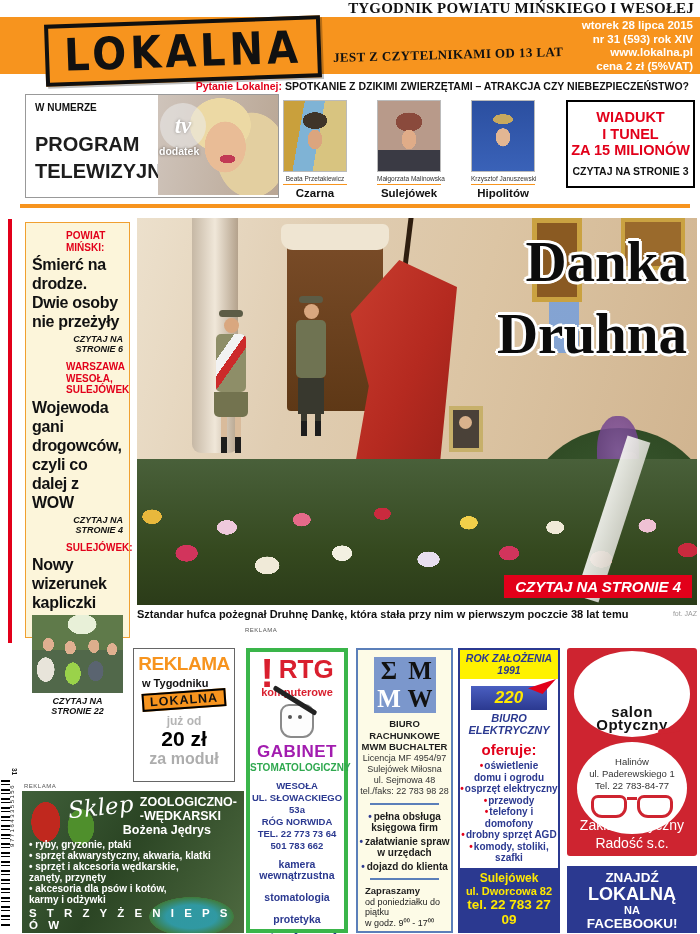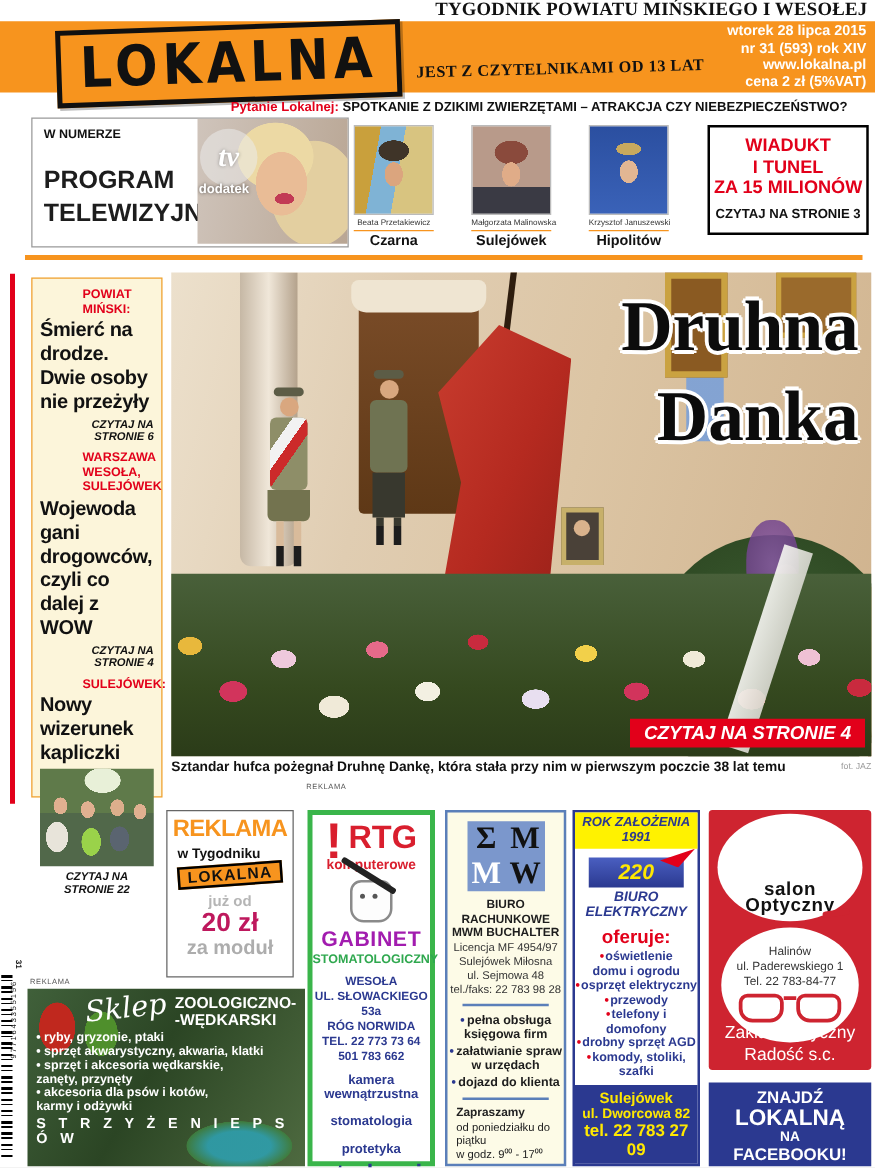--- a/index.html
+++ b/index.html
@@ -9,21 +9,21 @@
 
   
   .topline{top:0;right:6px;font-family:"Liberation Serif",serif;font-weight:bold;font-size:15px;letter-spacing:.2px;}
   .orange-band{left:0;top:17px;width:700px;height:57px;background:#F7941E;}
   .logo-box{left:45px;top:20px;width:268px;height:54px;background:#F7941E;border:4px solid #101010;
             transform:rotate(-2deg);display:flex;align-items:center;justify-content:center;box-shadow:2px 2px 0 rgba(0,0,0,.25);}
   .logo-text{font-family:"DejaVu Sans",sans-serif;font-weight:bold;font-size:40px;letter-spacing:4px;transform:scaleY(1.12);}
   .tagline{left:333px;top:47px;font-family:"Liberation Serif",serif;font-weight:bold;font-size:13px;
            letter-spacing:.4px;transform:rotate(-1.5deg);}
   .issue-info{right:7px;top:19px;color:#fff;font-weight:bold;font-size:11.5px;line-height:13.5px;text-align:right;}
-  .question{top:80px;right:22px;font-size:10.5px;font-weight:bold;white-space:nowrap;}
+  .question{top:80px;right:11px;font-size:10.5px;font-weight:bold;white-space:nowrap;}
   .question .q-label{color:#E2001A;}
 
   
   .promo{left:25px;top:94px;width:252px;height:102px;border:1px solid #999;background:#fff;}
   .promo-kicker{position:absolute;left:9px;top:7px;font-size:10px;font-weight:bold;}
   .promo-title{position:absolute;left:9px;top:36px;font-size:20px;font-weight:bold;line-height:27px;color:#1d1d1d;}
   .promo-photo{position:absolute;right:0;top:0;width:120px;height:100px;overflow:hidden;
      background:
        radial-gradient(14px 8px at 58% 64%,#c23a55 0 55%,transparent 56%),
        radial-gradient(34px 42px at 56% 52%,#e9bc96 0 60%,transparent 61%),
@@ -167,21 +167,21 @@
   .rk1{left:245px;top:627px;}
   .rk2{left:24px;top:783px;}
 
   .ad-module{left:133px;top:648px;width:102px;height:134px;border:1px solid #666;box-sizing:border-box;
       text-align:center;background:#fff;padding-top:4px;}
   .am-head{color:#F7941E;font-weight:bold;font-size:19px;letter-spacing:-.5px;}
   .am-sub{font-weight:bold;font-size:11px;text-align:left;padding-left:8px;margin-top:2px;}
   .am-logo{display:inline-block;background:#F7941E;border:2px solid #000;padding:0 6px;margin-top:2px;
       transform:rotate(-4deg);font-weight:bold;font-size:12.5px;letter-spacing:1px;}
   .am-gray1{color:#b5b5b5;font-weight:bold;font-size:12px;margin-top:5px;}
-  .am-gray2{color:#be185d;font-weight:bold;font-size:21px;line-height:22px;}
+  .am-gray2{color:#000000;font-weight:bold;font-size:21px;line-height:22px;}
   .am-gray3{color:#adadad;font-weight:bold;font-size:16px;}
 
   .ad-zoo{left:22px;top:791px;width:222px;height:142px;box-sizing:border-box;color:#fff;overflow:hidden;
       background:linear-gradient(120deg,#40603a 0%,#2b4524 45%,#4e6a40 100%);padding:5px 7px;}
   .zoo-parrots{position:absolute;left:0;top:0;width:95px;height:62px;
       background:radial-gradient(26px 36px at 25% 50%,#c0281e 0 55%,transparent 56%),
                  radial-gradient(24px 32px at 62% 58%,#4f8f2c 0 55%,transparent 56%);}
   .zoo-cham{position:absolute;right:-6px;bottom:-4px;width:130px;height:58px;opacity:.9;
       background:radial-gradient(56px 26px at 55% 65%,#2e9fae 0 45%,#3f7f3f 75%,transparent 76%);}
   .zoo-inner{position:relative;z-index:2;}
@@ -383,22 +383,22 @@
         </div>
     </div>
     <div class="ph-portrait"></div>
     <div class="ph-coffin"></div>
     <div class="ph-trestle"></div>
     <div class="ph-wreath"></div>
     <div class="ph-purple"></div>
     <div class="ph-flowers"></div>
     <div class="ph-ribbon"></div>
     <div class="headline">
+      <div>Danka</div>
       <div>Druhna</div>
-      <div>Danka</div>
     </div>
     <div class="badge">CZYTAJ NA STRONIE 4</div>
   </div>
   <div class="abs caption-row">
     <div class="caption">Sztandar hufca pożegnał Druhnę Dankę, która stała przy nim w pierwszym poczcie 38 lat temu</div>
     <div class="credit">fot. JAZ</div>
   </div>
 
   <div class="abs rk-label rk1">REKLAMA</div>
   <div class="abs rk-label rk2">REKLAMA</div>
@@ -414,20 +414,21 @@
 
   <div class="abs ad-zoo">
     <div class="zoo-parrots"></div>
     <div class="zoo-cham"></div>
     <div class="zoo-inner">
       <div class="zoo-head">
         <span class="zoo-script">Sklep</span>
         <span class="zoo-title">ZOOLOGICZNO-
 -WĘDKARSKI</span>
       </div>
+      <div class="zoo-owner">Bożena Jędrys</div>
       <ul class="zoo-list">
         <li>ryby, gryzonie, ptaki</li>
         <li>sprzęt akwarystyczny, akwaria, klatki</li>
         <li>sprzęt i akcesoria wędkarskie,
 zanęty, przynęty</li>
         <li>akcesoria dla psów i kotów,
 karmy i odżywki</li>
       </ul>
       <div class="zoo-groom">S T R Z Y Ż E N I E   P S Ó W</div>
 

